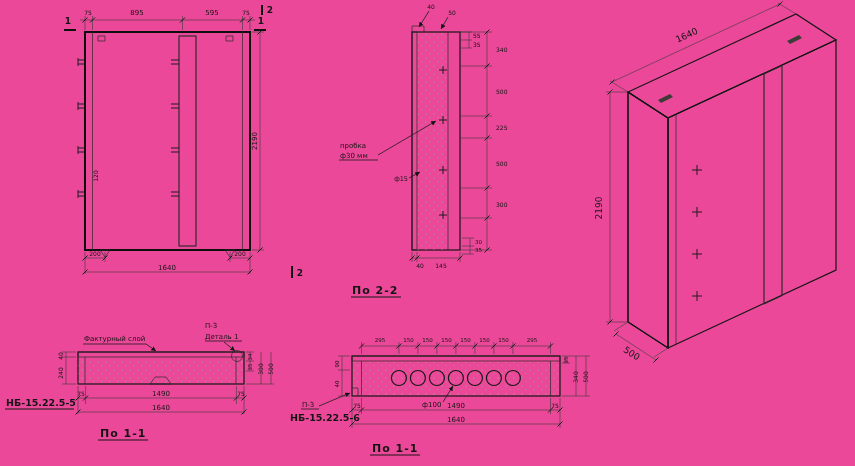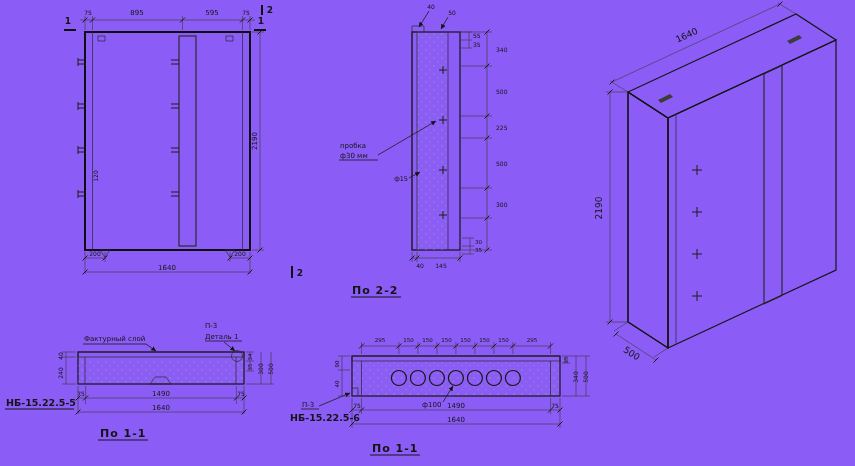--- a/index.html
+++ b/index.html
@@ -1,16 +1,16 @@
 <!DOCTYPE html>
 <html><head>
 <meta charset="utf-8">
 <style>
   html,body{margin:0;padding:0;background:#e9e9e6;}
-  .sheet{width:855px;height:466px;background:#8b5cf6;position:relative;overflow:hidden;}
+  .sheet{width:855px;height:466px;background:#ec4899;position:relative;overflow:hidden;}
   svg{display:block;}
   text{fill:#141414;font-family:"DejaVu Sans",sans-serif;}
   .t6{font-size:6px;text-anchor:middle;}
   .t55{font-size:5.5px;text-anchor:middle;}
   .t7{font-size:7px;text-anchor:middle;}
   .t7s{font-size:7px;text-anchor:start;}
   .t6s{font-size:6px;text-anchor:start;}
   .t9{font-size:9px;text-anchor:middle;}
   .mark{font-size:9px;font-weight:bold;text-anchor:middle;}
   .title{font-size:11px;font-weight:bold;text-anchor:start;letter-spacing:1px;}

